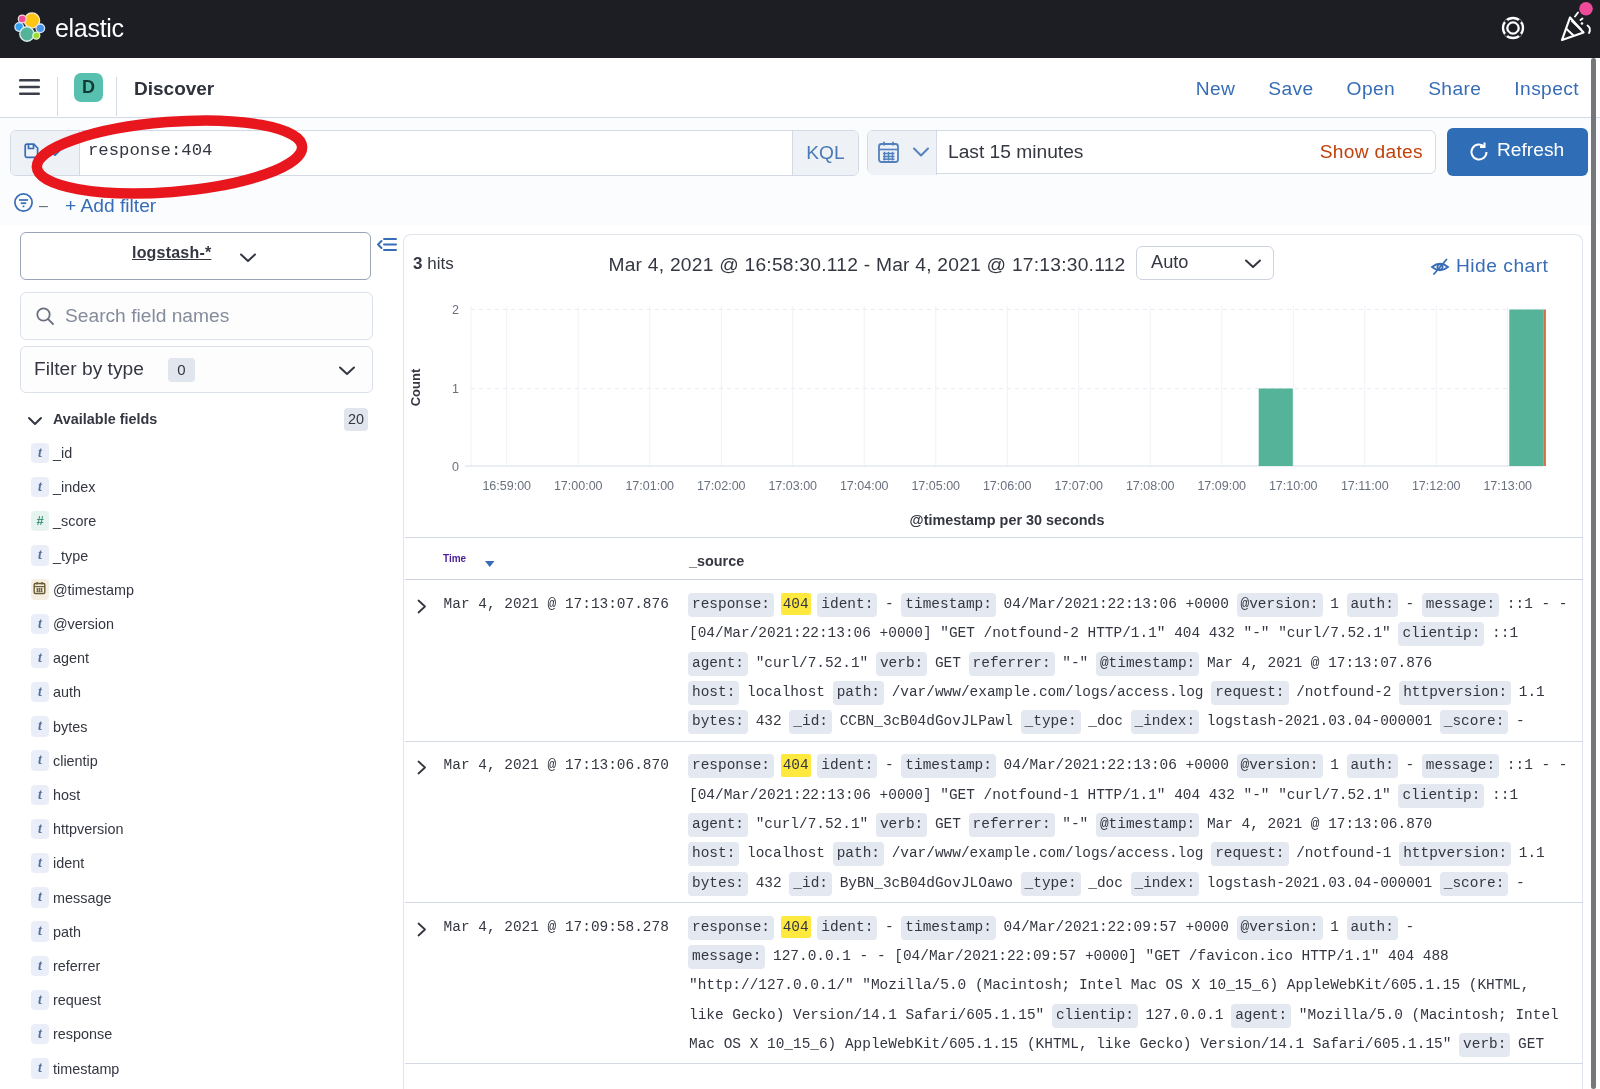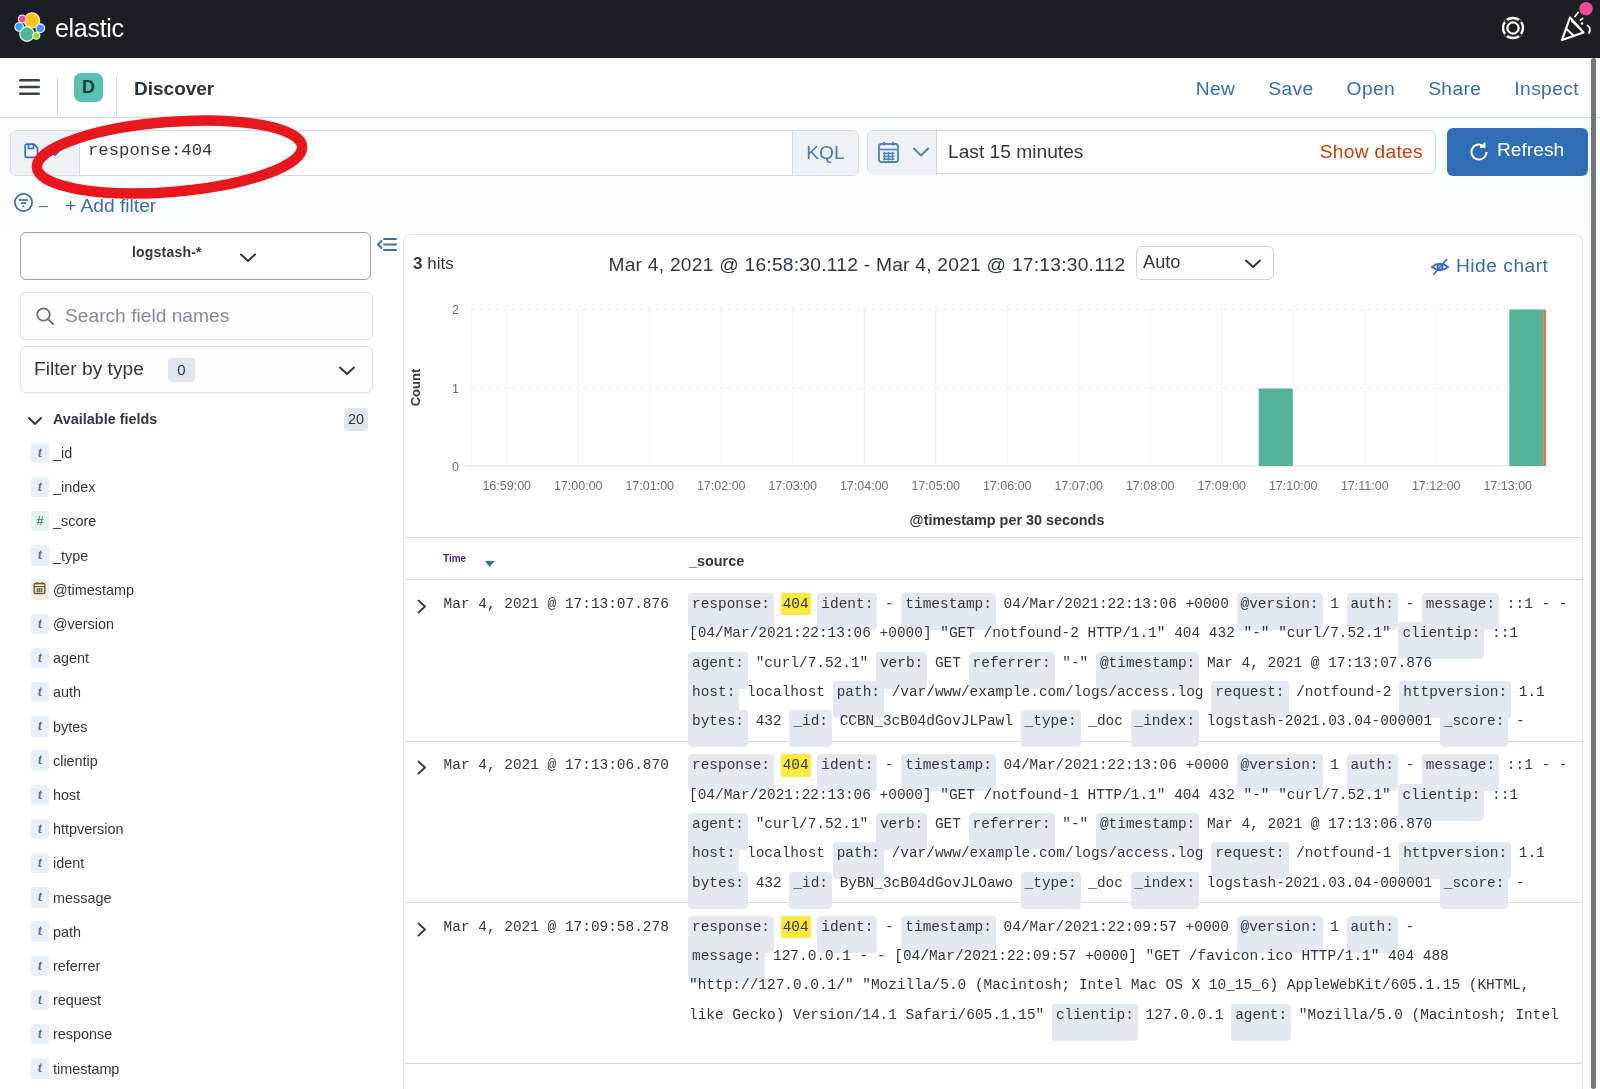--- a/index.html
+++ b/index.html
@@ -30,21 +30,21 @@
 #dptext { position:absolute; left:80px; top:10px; font-size:19.2px; color:#343741; }
 #dpshow { position:absolute; right:12px; top:10px; font-size:19.2px; color:#c2410c; letter-spacing:0.3px;text-align:center; }
 #refresh { position:absolute; left:1447px; top:10px; width:141px; height:48px; background:#2f6db6; border-radius:6px; color:#fff; }
 #refresh .t { position:absolute; left:50px; top:11px; font-size:19.2px; }
 #addfrow { position:absolute; left:0px; top:74px; width:400px; height:30px; }
 #addf { position:absolute; left:65px; top:3px; font-size:19.2px; color:#376db6; }
 #dash { position:absolute; left:39px; top:5px; font-size:16px; color:#69707d; }
 
 #sidebar { position:absolute; left:0; top:225px; width:403px; height:864px; background:#fff; }
 #idxbtn { position:absolute; left:20px; top:7px; width:351px; height:48px; border:1px solid #9aa4b5; border-radius:6px; background:#fff; }
-#idxbtn .t { position:absolute; left:111px; top:11px; font-size:14px; font-weight:700; color:#343741; letter-spacing:0.2px; }
+#idxbtn .t { position:absolute; left:111px; top:11px; font-size:16px; font-weight:700; color:#343741; letter-spacing:0.2px;text-decoration:underline; }
 #fsearch { position:absolute; left:20px; top:67px; width:353px; height:48px; border:1px solid #dbe1ea; border-radius:6px; background:#fdfdfe; }
 #fsearch .ph { position:absolute; left:44px; top:12px; font-size:19.2px; color:#848c9c; }
 #ftype { position:absolute; left:20px; top:121px; width:353px; height:47px; border:1px solid #dbe1ea; border-radius:6px; background:#fdfdfe; }
 #ftype .t { position:absolute; left:13px; top:11px; font-size:19.2px; color:#343741; }
 .nbadge { position:absolute; background:#e0e5ee; border-radius:4px; color:#343741; text-align:center; }
 #ftype .nbadge { left:147px; top:11px; width:27px; height:24px; font-size:15px; line-height:24px; }
 #avail { position:absolute; left:20px; top:183px; width:360px; height:26px; }
 #avail .t { position:absolute; left:33px; top:3px; font-size:14.4px; font-weight:700; color:#343741; }
 #avail .nbadge { left:324px; top:0px; width:24px; height:23px; font-size:14.4px; line-height:23px; }
 #fields { position:absolute; left:0; top:211px; width:403px; }
@@ -52,31 +52,31 @@
 .tok { position:absolute; left:0; top:6.5px; width:18px; height:20.5px; border-radius:4px; text-align:center; }
 .tok.t  { background:#e9eef9; color:#53719c; font:italic 700 14px/20px "Liberation Serif", serif; }
 .tok.n  { background:#e6f3ef; color:#3f9580; font:700 13px/20px "Liberation Sans", sans-serif; }
 .tok.d  { background:#f4efe0; }
 .fname { position:absolute; left:22px; top:8px; font-size:14.4px; color:#343741; line-height:18px; }
 
 #panel { position:absolute; left:403px; top:234px; width:1180px; height:856px; background:#fff; border:1px solid #e0e5ee; border-radius:8px 8px 0 0; border-bottom:none; }
 #hits { position:absolute; left:9px; top:19px; font-size:17px; color:#343741; }
 #charttitle { position:absolute; left:203px; top:19px; width:520px; text-align:center; font-size:19.2px; color:#343741; letter-spacing:0.25px; }
 #autobox { position:absolute; left:732px; top:10.5px; width:138px; height:34.5px; border:1px solid #cdd3df; border-radius:6px; background:#fff; }
-#autobox .t { position:absolute; left:6px; top:5px; font-size:18.2px; color:#343741; }
+#autobox .t { position:absolute; left:14px; top:5px; font-size:18.2px; color:#343741; }
 #hidechart { position:absolute; left:1052px; top:20px; font-size:19.2px; color:#376db6; letter-spacing:0.5px; }
 
 #thead { position:absolute; left:1px; top:302px; width:1178px; height:43px; border-top:1px solid #d3dae6; border-bottom:1px solid #ccd2de; }
 #thead .time { position:absolute; left:38px; top:15px; font-size:10px; font-weight:700; color:#4c1d95; }
 #thead .src { position:absolute; left:284px; top:15px; font-size:14.4px; font-weight:700; color:#343741; }
 .drow { position:absolute; left:1px; width:1178px; height:161.4px; border-bottom:1px solid #d3dae6; }
 .dtime { position:absolute; left:38.6px; top:9.5px; font-family:"Liberation Mono", monospace; font-size:14.45px; line-height:29.45px; color:#343741; white-space:pre; }
 .dsrc { position:absolute; left:284px; top:9.5px; width:888px; font-family:"Liberation Mono", monospace; font-size:14.45px; line-height:29.45px; color:#343741; }
 .dsrc div { white-space:pre; height:29.45px; overflow:visible; }
-.k { background:#e4e8f0; border-radius:4px; padding:3px 4px 18px; margin:8px -1px; }
+.k { background:#e4e8f0; border-radius:4px; padding:3px 4px 5px; margin:8px -1px; }
 .hl { background:#ffe93f; border-radius:2px; padding:3px 2px 3.5px; margin:0 -1px; }
 
 #sbar { position:absolute; left:1591px; top:58px; width:4.5px; height:1031px; background:#76777b; border-radius:3px; }
 svg { position:absolute; overflow:visible; }
 </style>
 </head>
 <body>
 
 <div id="topbar">
   <svg width="44" height="44" style="left:12px; top:7px;" viewBox="0 0 44 44">
@@ -366,20 +366,21 @@
   <div class="drow" style="top:668.0px">
     <svg width="10" height="14" style="left:12px; top:18.5px;">
       <path d="M1.5 1.5 L8 7.5 L1.5 13.5" fill="none" stroke="#343741" stroke-width="1.8" stroke-linecap="round" stroke-linejoin="round"></path>
     </svg>
     <div class="dtime">Mar 4, 2021 @ 17:09:58.278</div>
     <div class="dsrc">
       <div><span class="k">response:</span> <span class="hl">404</span> <span class="k">ident:</span> - <span class="k">timestamp:</span> 04/Mar/2021:22:09:57 +0000 <span class="k">@version:</span> 1 <span class="k">auth:</span> -</div>
       <div><span class="k">message:</span> 127.0.0.1 - - [04/Mar/2021:22:09:57 +0000] "GET /favicon.ico HTTP/1.1" 404 488</div>
       <div>"http://127.0.0.1/" "Mozilla/5.0 (Macintosh; Intel Mac OS X 10_15_6) AppleWebKit/605.1.15 (KHTML,</div>
       <div>like Gecko) Version/14.1 Safari/605.1.15" <span class="k">clientip:</span> 127.0.0.1 <span class="k">agent:</span> "Mozilla/5.0 (Macintosh; Intel</div>
+      <div>Mac OS X 10_15_6) AppleWebKit/605.1.15 (KHTML, like Gecko) Version/14.1 Safari/605.1.15" <span class="k">verb:</span> GET</div>
     </div>
   </div>
 </div>
 </div>
 
 <svg id="chartsvg" width="1180" height="240" style="left:403px; top:298px;">
 <g stroke="#f0f2f7" stroke-width="1">
 <line x1="68" y1="8" x2="68" y2="168"></line>
 <line x1="103.75" y1="8" x2="103.75" y2="168"></line>
 <line x1="175.25" y1="8" x2="175.25" y2="168"></line>

